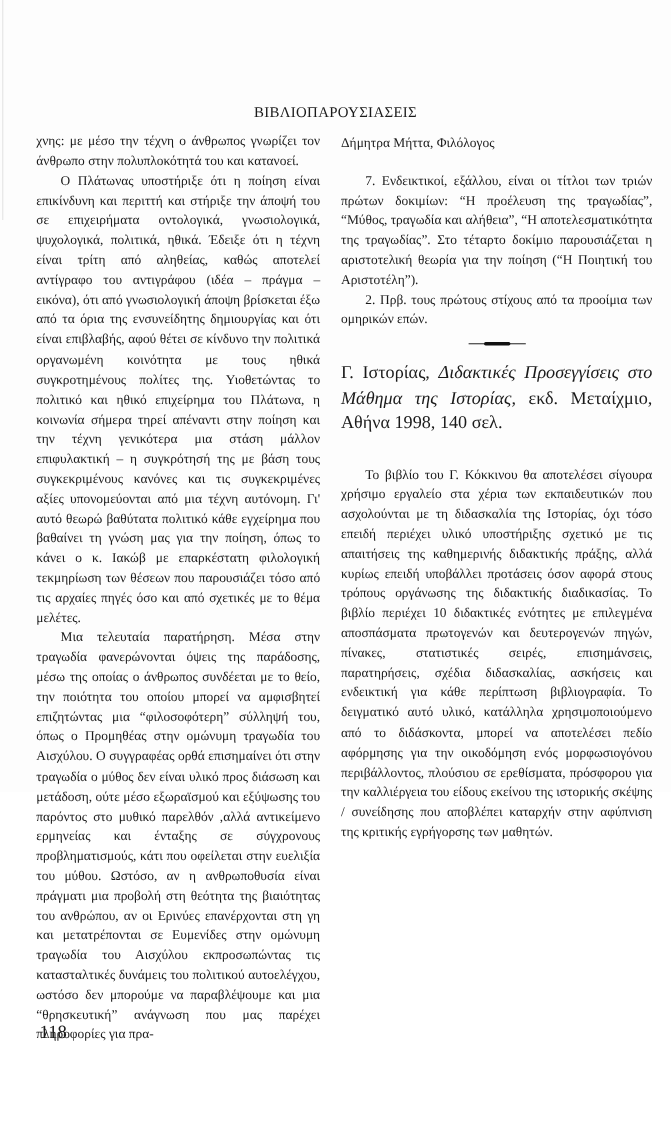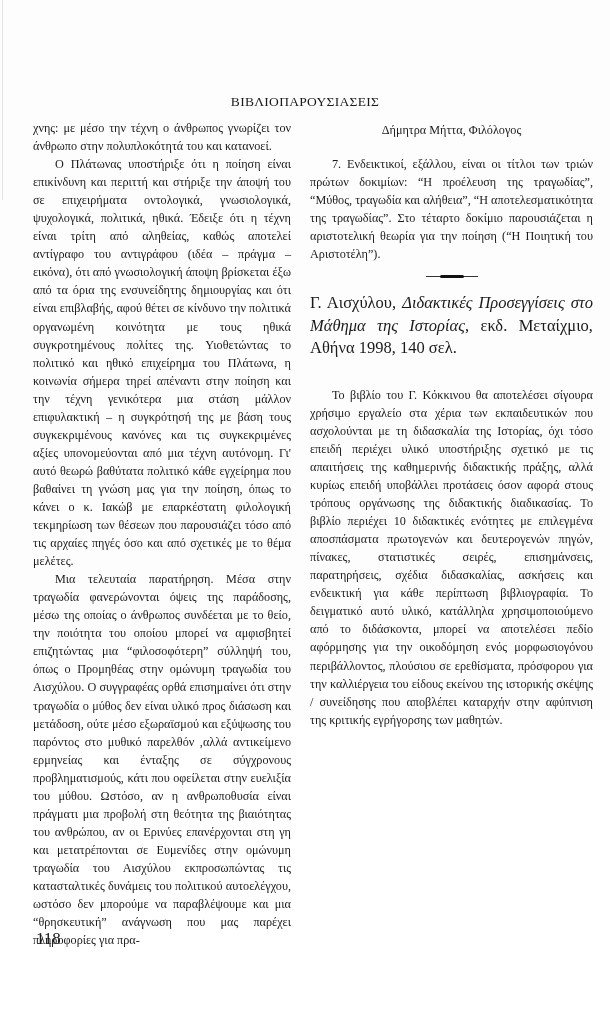--- a/index.html
+++ b/index.html
@@ -7,21 +7,21 @@
          font-family: "Liberation Serif", "DejaVu Serif", serif; color: #1a1a1a; }
   .page { position: absolute; left: 0; top: 0; width: 610px; height: 720px; background: #fdfdfd; }
   .left-edge { position: absolute; left: 2px; top: 0; width: 1px; height: 200px; background: #e4e4e4; }
   .running-head { position: absolute; top: 94px; left: 0; width: 610px; text-align: center;
                   font-size: 13.5px; letter-spacing: 0.3px; }
   .col { position: absolute; top: 119px; font-size: 12.2px; line-height: 18.05px; text-align: justify; }
   .col-left { left: 33px; width: 258px; }
   .col-right { left: 310px; width: 283px; }
   .col p { margin: 0; font-family: Liberation Serif, serif; }
   .indent { text-indent: 22px; }
-  .signature { text-align: center; margin-top: 2px !important; }
+  .signature { text-align: left; margin-top: 2px !important; }
   .gap-small { height: 16px; }
   .gap-medium { height: 26px; }
   .ornament { display: block; margin: 12px auto 14px auto; width: 52px; height: 3px; position: relative; }
   .ornament::before { content: ""; position: absolute; left: 0; top: 1px; width: 52px; height: 1px; background: #333; }
   .ornament::after { content: ""; position: absolute; left: 14px; top: 0; width: 24px; height: 3px; background: #111; border-radius: 2px; }
   .book-title { font-size: 16.5px; line-height: 22.5px; text-align: justify; margin: 0; }
   .book-title i { font-style: italic; }
   .page-number { position: absolute; left: 36px; top: 929px; font-size: 17px; }
 </style>
 </head>
@@ -35,20 +35,21 @@
   <div class="col col-left">
     <p>χνης: με μέσο την τέχνη ο άνθρωπος γνωρίζει τον άνθρωπο στην πολυπλοκότητά του και κατανοεί.</p>
     <p class="indent">Ο Πλάτωνας υποστήριξε ότι η ποίηση είναι επικίνδυνη και περιττή και στήριξε την άποψή του σε επιχειρήματα οντολογικά, γνωσιολογικά, ψυχολογικά, πολιτικά, ηθικά. Έδειξε ότι η τέχνη είναι τρίτη από αληθείας, καθώς αποτελεί αντίγραφο του αντιγράφου (ιδέα – πράγμα – εικόνα), ότι από γνωσιολογική άποψη βρίσκεται έξω από τα όρια της ενσυνείδητης δημιουργίας και ότι είναι επιβλαβής, αφού θέτει σε κίνδυνο την πολιτικά οργανωμένη κοινότητα με τους ηθικά συγκροτημένους πολίτες της. Υιοθετώντας το πολιτικό και ηθικό επιχείρημα του Πλάτωνα, η κοινωνία σήμερα τηρεί απέναντι στην ποίηση και την τέχνη γενικότερα μια στάση μάλλον επιφυλακτική – η συγκρότησή της με βάση τους συγκεκριμένους κανόνες και τις συγκεκριμένες αξίες υπονομεύονται από μια τέχνη αυτόνομη. Γι' αυτό θεωρώ βαθύτατα πολιτικό κάθε εγχείρημα που βαθαίνει τη γνώση μας για την ποίηση, όπως το κάνει ο κ. Ιακώβ με επαρκέστατη φιλολογική τεκμηρίωση των θέσεων που παρουσιάζει τόσο από τις αρχαίες πηγές όσο και από σχετικές με το θέμα μελέτες.</p>
     <p class="indent">Μια τελευταία παρατήρηση. Μέσα στην τραγωδία φανερώνονται όψεις της παράδοσης, μέσω της οποίας ο άνθρωπος συνδέεται με το θείο, την ποιότητα του οποίου μπορεί να αμφισβητεί επιζητώντας μια “φιλοσοφότερη” σύλληψή του, όπως ο Προμηθέας στην ομώνυμη τραγωδία του Αισχύλου. Ο συγγραφέας ορθά επισημαίνει ότι στην τραγωδία ο μύθος δεν είναι υλικό προς διάσωση και μετάδοση, ούτε μέσο εξωραϊσμού και εξύψωσης του παρόντος στο μυθικό παρελθόν ,αλλά αντικείμενο ερμηνείας και ένταξης σε σύγχρονους προβληματισμούς, κάτι που οφείλεται στην ευελιξία του μύθου. Ωστόσο, αν η ανθρωποθυσία είναι πράγματι μια προβολή στη θεότητα της βιαιότητας του ανθρώπου, αν οι Ερινύες επανέρχονται στη γη και μετατρέπονται σε Ευμενίδες στην ομώνυμη τραγωδία του Αισχύλου εκπροσωπώντας τις κατασταλτικές δυνάμεις του πολιτικού αυτοελέγχου, ωστόσο δεν μπορούμε να παραβλέψουμε και μια “θρησκευτική” ανάγνωση που μας παρέχει πληροφορίες για πρα-</p>
   </div>
 
   <div class="col col-right">
     <p class="signature">Δήμητρα Μήττα, Φιλόλογος</p>
     <div class="gap-small"></div>
     <p class="indent">7. Ενδεικτικοί, εξάλλου, είναι οι τίτλοι των τριών πρώτων δοκιμίων: “Η προέλευση της τραγωδίας”, “Μύθος, τραγωδία και αλήθεια”, “Η αποτελεσματικότητα της τραγωδίας”. Στο τέταρτο δοκίμιο παρουσιάζεται η αριστοτελική θεωρία για την ποίηση (“Η Ποιητική του Αριστοτέλη”).</p>
+    <p class="indent">2. Πρβ. τους πρώτους στίχους από τα προοίμια των ομηρικών επών.</p>
     <span class="ornament"></span>
-    <p class="book-title"><span>Γ. Αισχύλου, </span><i>Διδακτικές Προσεγγίσεις στο Μάθημα της Ιστορίας</i><span>, εκδ. Μεταίχμιο, Αθήνα 1998, 140 σελ.</span></p>
+    <p class="book-title"><span>Γ. Ιστορίας, </span><i>Διδακτικές Προσεγγίσεις στο Μάθημα της Ιστορίας</i><span>, εκδ. Μεταίχμιο, Αθήνα 1998, 140 σελ.</span></p>
     <div class="gap-medium"></div>
     <p class="indent">Το βιβλίο του Γ. Κόκκινου θα αποτελέσει σίγουρα χρήσιμο εργαλείο στα χέρια των εκπαιδευτικών που ασχολούνται με τη διδασκαλία της Ιστορίας, όχι τόσο επειδή περιέχει υλικό υποστήριξης σχετικό με τις απαιτήσεις της καθημερινής διδακτικής πράξης, αλλά κυρίως επειδή υποβάλλει προτάσεις όσον αφορά στους τρόπους οργάνωσης της διδακτικής διαδικασίας. Το βιβλίο περιέχει 10 διδακτικές ενότητες με επιλεγμένα αποσπάσματα πρωτογενών και δευτερογενών πηγών, πίνακες, στατιστικές σειρές, επισημάνσεις, παρατηρήσεις, σχέδια διδασκαλίας, ασκήσεις και ενδεικτική για κάθε περίπτωση βιβλιογραφία. Το δειγματικό αυτό υλικό, κατάλληλα χρησιμοποιούμενο από το διδάσκοντα, μπορεί να αποτελέσει πεδίο αφόρμησης για την οικοδόμηση ενός μορφωσιογόνου περιβάλλοντος, πλούσιου σε ερεθίσματα, πρόσφορου για την καλλιέργεια του είδους εκείνου της ιστορικής σκέψης / συνείδησης που αποβλέπει καταρχήν στην αφύπνιση της κριτικής εγρήγορσης των μαθητών.</p>
   </div>
 
   <div class="page-number">118</div>
 </div>
 
 </body></html>

